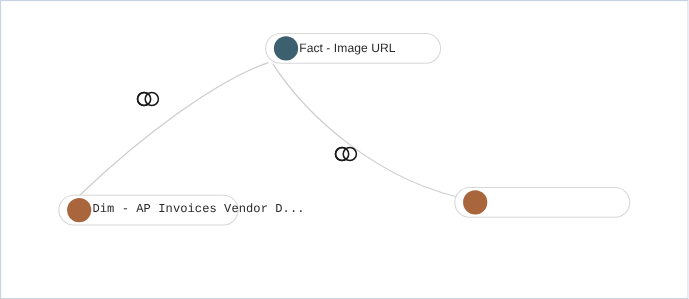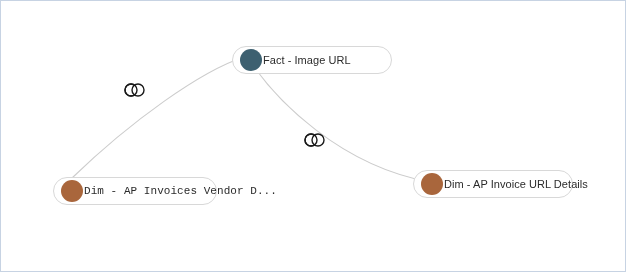--- a/index.html
+++ b/index.html
@@ -77,28 +77,27 @@
     <circle cx="8" cy="8" r="6" fill="none" stroke="#1a1a1a" stroke-width="1.4"></circle>
   </svg>
 
   <svg class="card-icon" style="left:302px; top:131px;" viewBox="0 0 24 16" xmlns="http://www.w3.org/2000/svg">
     <circle cx="8" cy="8" r="6" fill="#ffffff" stroke="#1a1a1a" stroke-width="1.4"></circle>
     <circle cx="15" cy="8" r="6" fill="#ffffff" stroke="#1a1a1a" stroke-width="1.4"></circle>
     <path d="M 11.5 2.9 A 6 6 0 0 0 11.5 13.1 A 6 6 0 0 1 11.5 2.9 Z" fill="#1a1a1a"></path>
     <circle cx="8" cy="8" r="6" fill="none" stroke="#1a1a1a" stroke-width="1.4"></circle>
   </svg>
 
-  <div class="node" style="left:231px; top:29px; width:160px;margin-top:16px;">
+  <div class="node" style="left:240px; top:29px; width:160px;">
     <span class="node-dot" style="background:#3d6070;"></span>
     <span class="node-label">Fact - Image URL</span>
   </div>
 
   <div class="node" style="left:52px; top:176px; width:164px;font-family:Liberation Mono, monospace;">
     <span class="node-dot" style="background:#a9663c;"></span>
     <span class="node-label">Dim - AP Invoices Vendor D...</span>
   </div>
 
   <div class="node" style="left:412px; top:169px; width:160px;">
     <span class="node-dot" style="background:#a9663c;"></span>
-    <span class="node-label">Dim - AP Invoice URL Details</span>
   </div>
 
 </div>
 
 </body></html>

